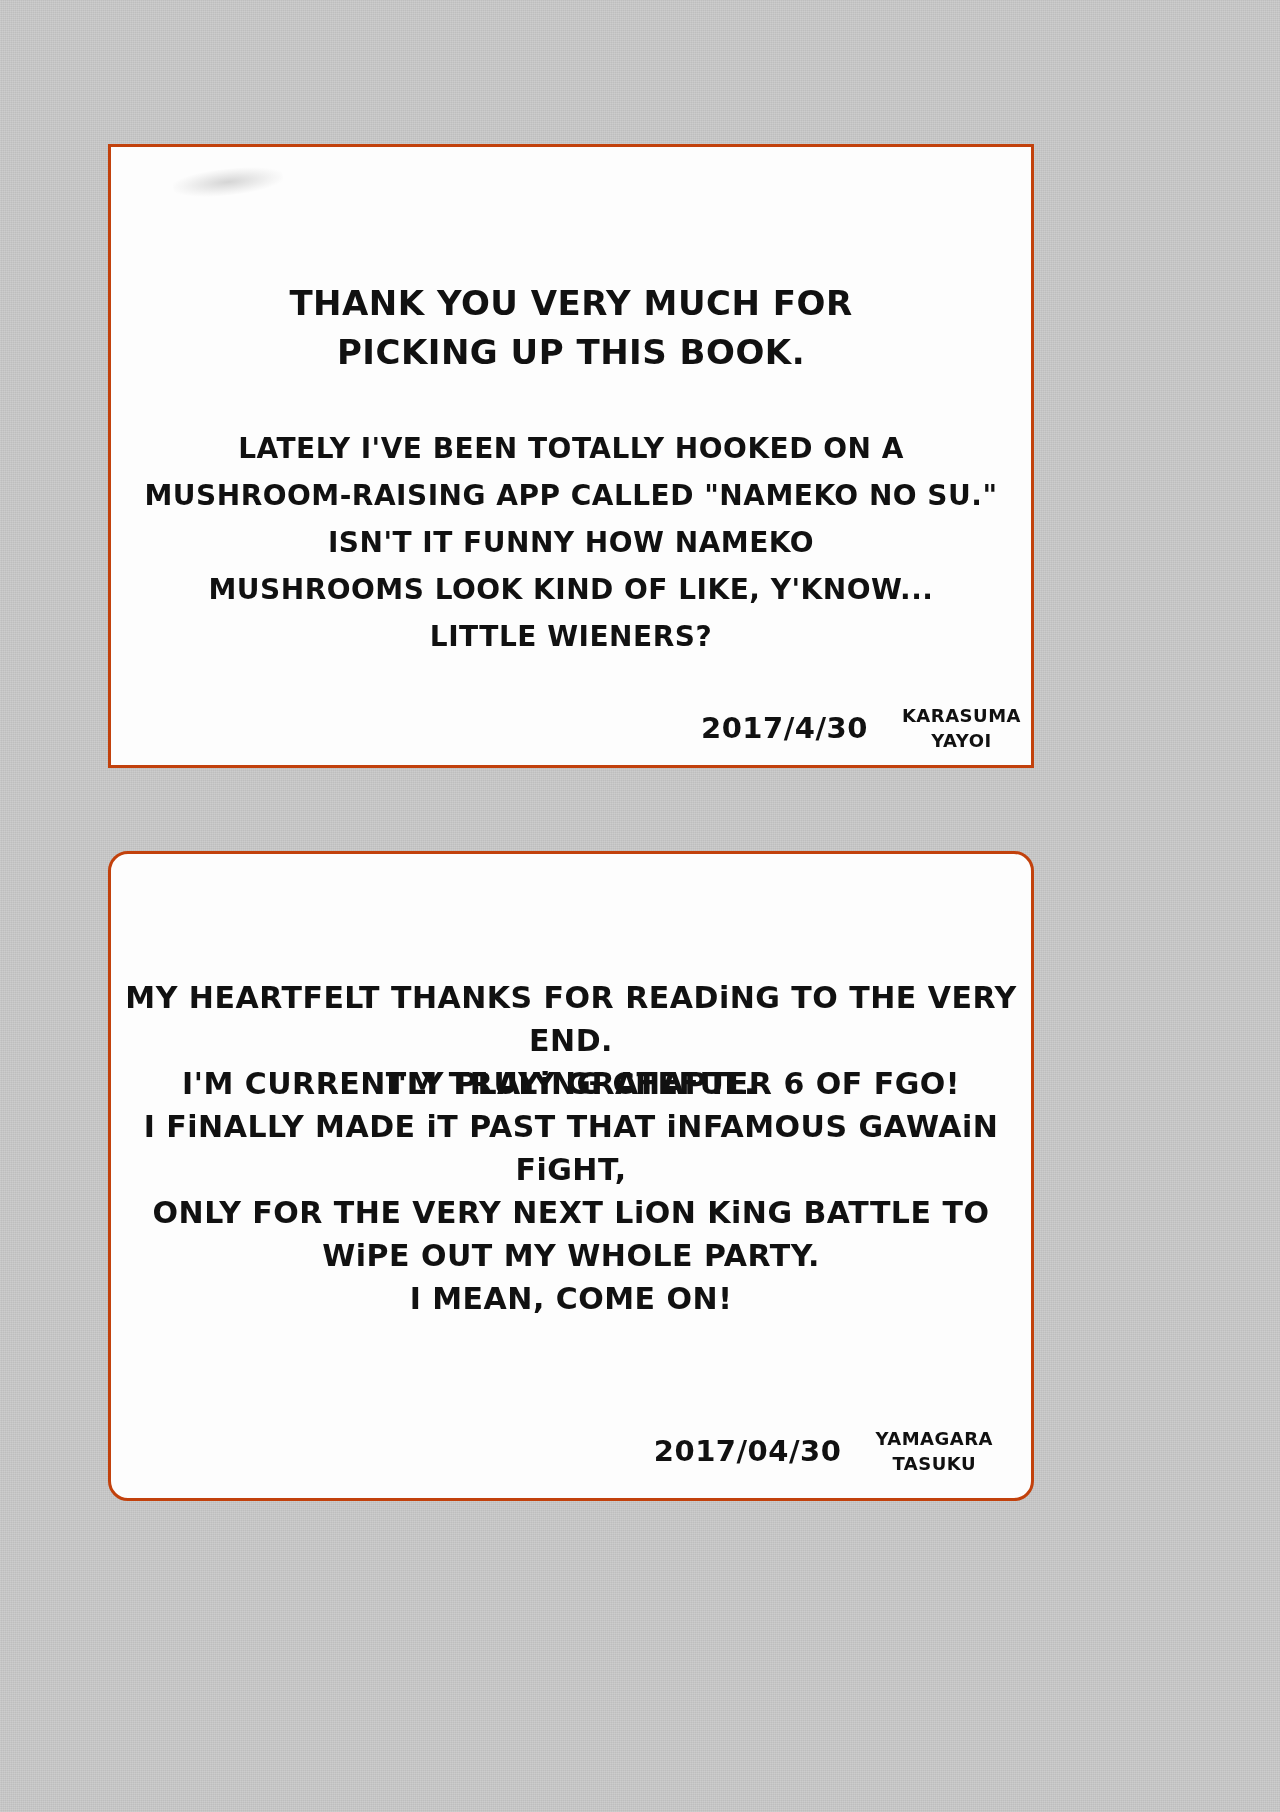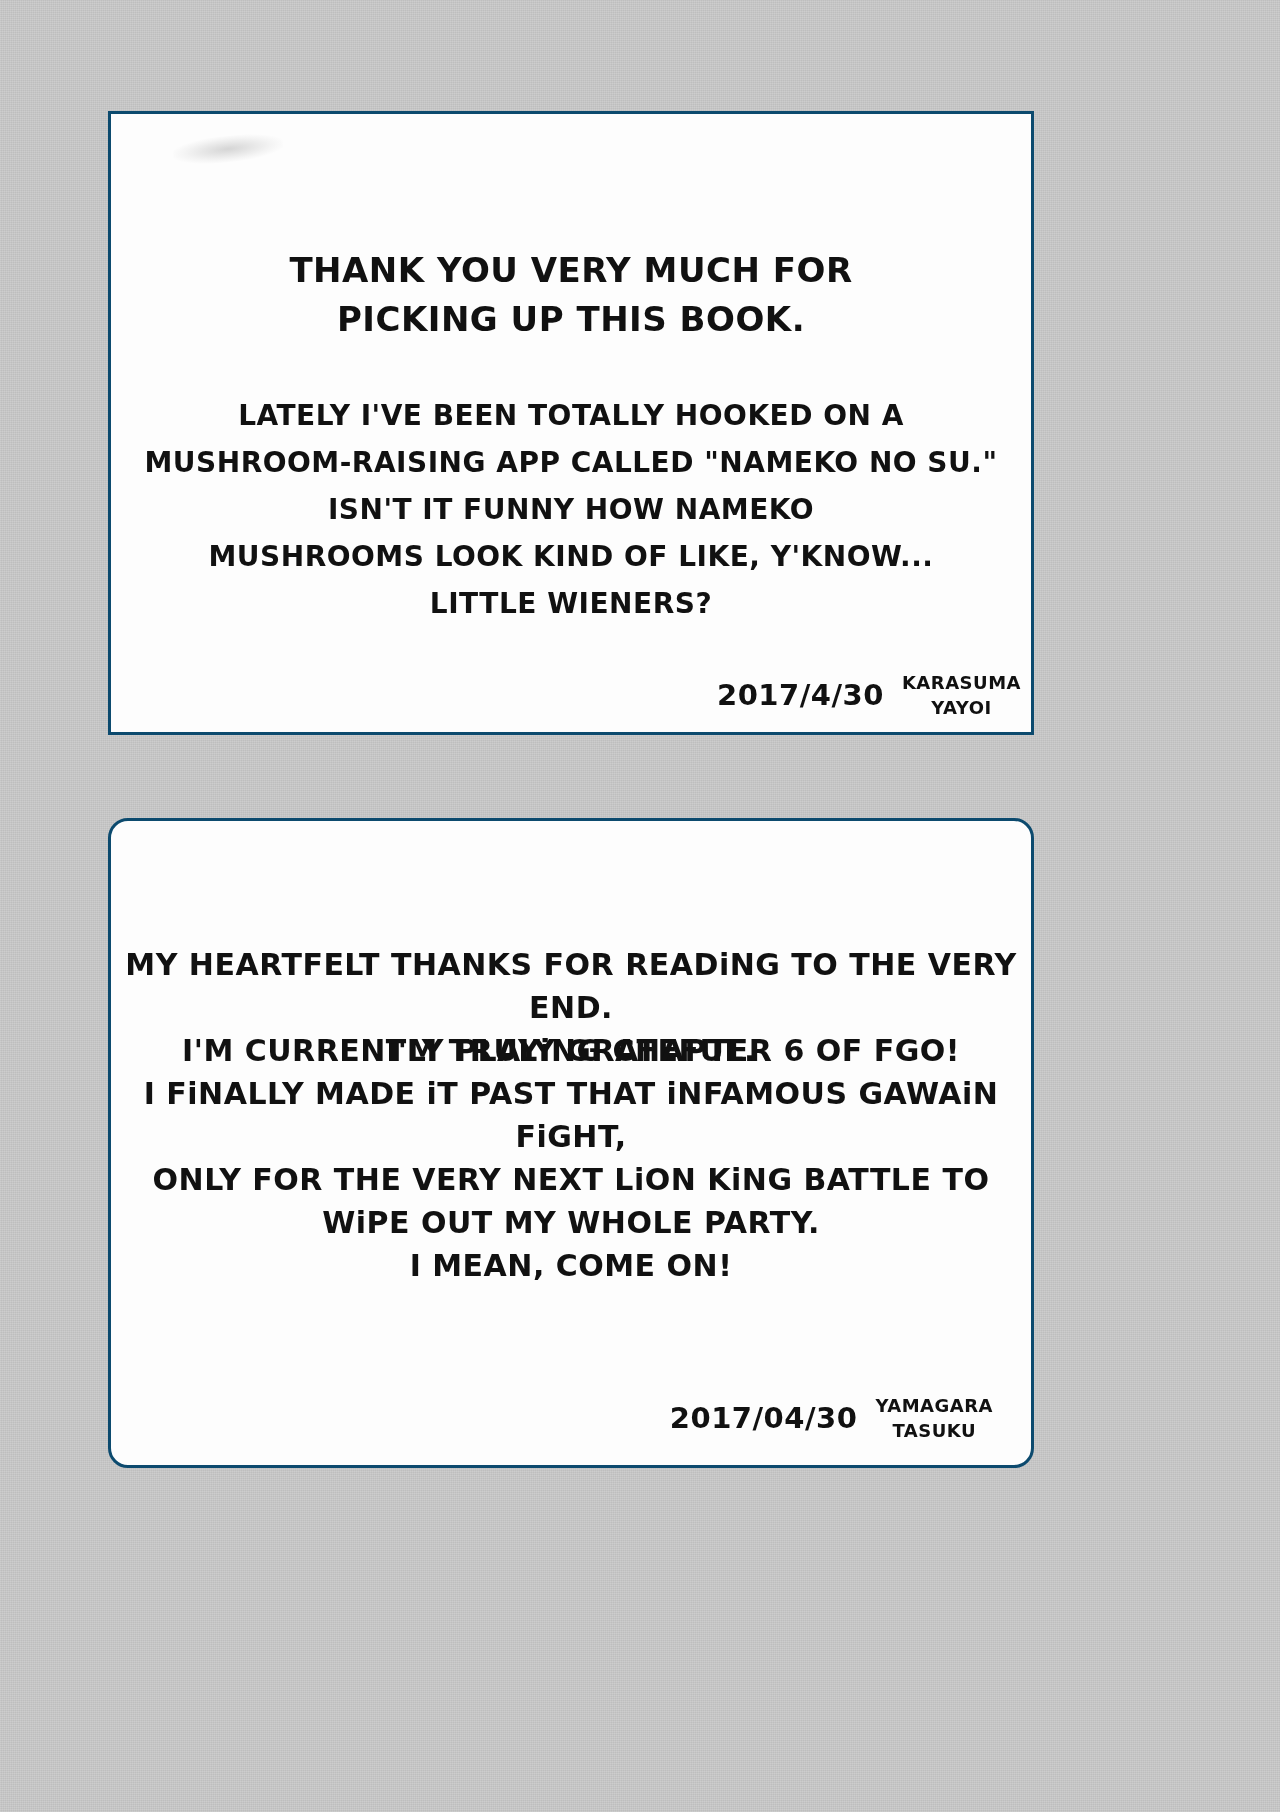--- a/index.html
+++ b/index.html
@@ -24,22 +24,23 @@
       repeating-linear-gradient(90deg, rgba(255,255,255,0.05) 0px, rgba(255,255,255,0.05) 1px, rgba(0,0,0,0.035) 1px, rgba(0,0,0,0.035) 2px);
     opacity: 0.75;
   }
   .page {
     position: absolute;
     inset: 0;
   }
   .panel {
     position: absolute;
     background: #fdfdfd;
-    border: 3px solid #0c4a6e;
+    border: 3px solid #c2410c;
     box-sizing: border-box;
+    margin-top: 33px;
   }
   #afterword-panel-1 {
     left: 108px;
     top: 111px;
     width: 926px;
     height: 624px;
   }
   #afterword-panel-2 {
     left: 108px;
     top: 818px;
@@ -71,21 +72,21 @@
     position: absolute;
     left: 0; right: 0;
     top: 278px;
     font-size: 28px;
     line-height: 47px;
   }
   .signature {
     position: absolute;
     display: flex;
     align-items: center;
-    gap: 18px;
+    gap: 34px;
     color: #111;
   }
   .sig-date {
     font-size: 29px;
     font-weight: 600;
     letter-spacing: 0.5px;
   }
   .sig-name {
     font-size: 18px;
     font-weight: 700;

